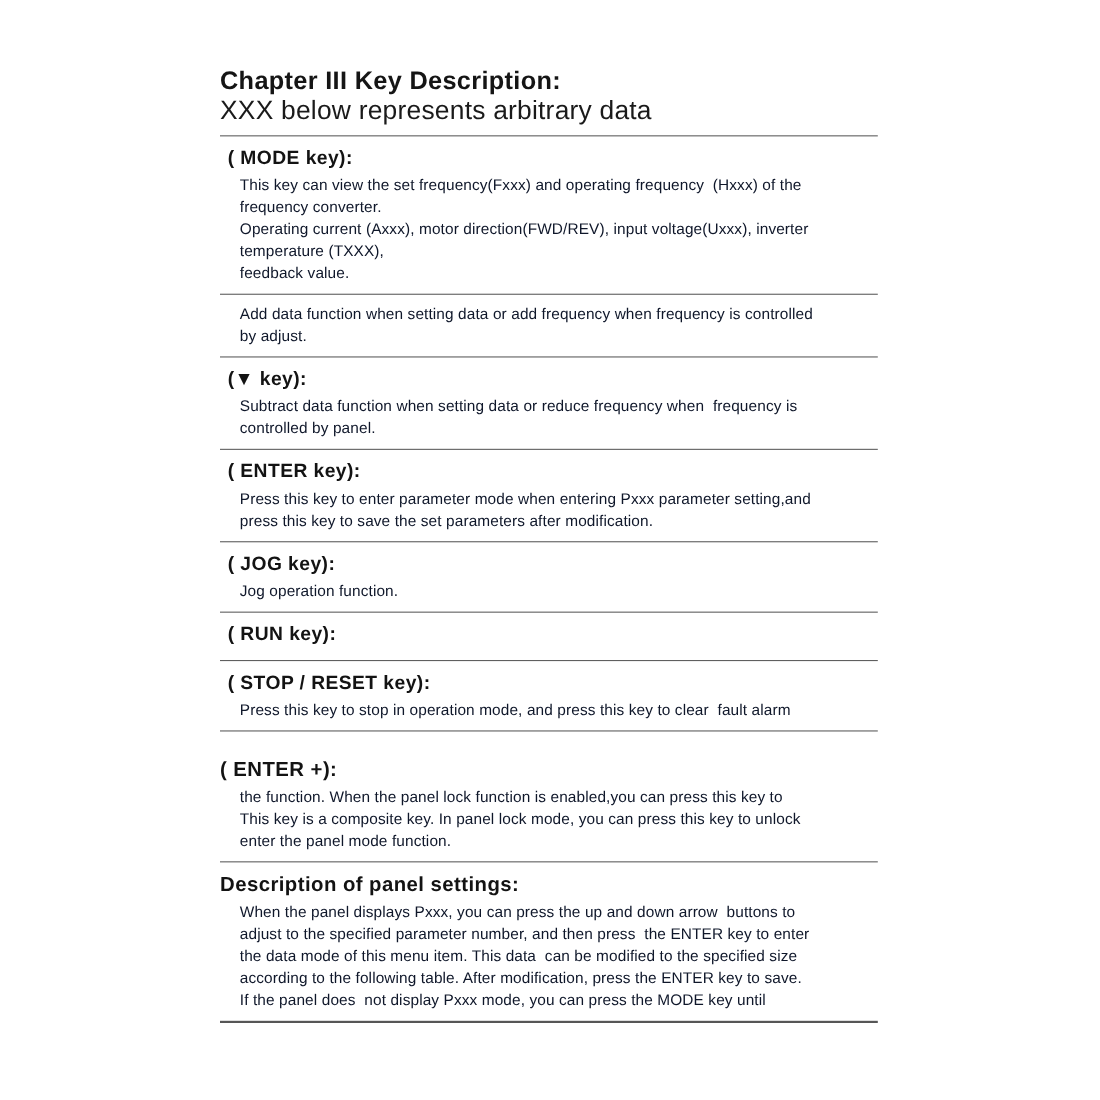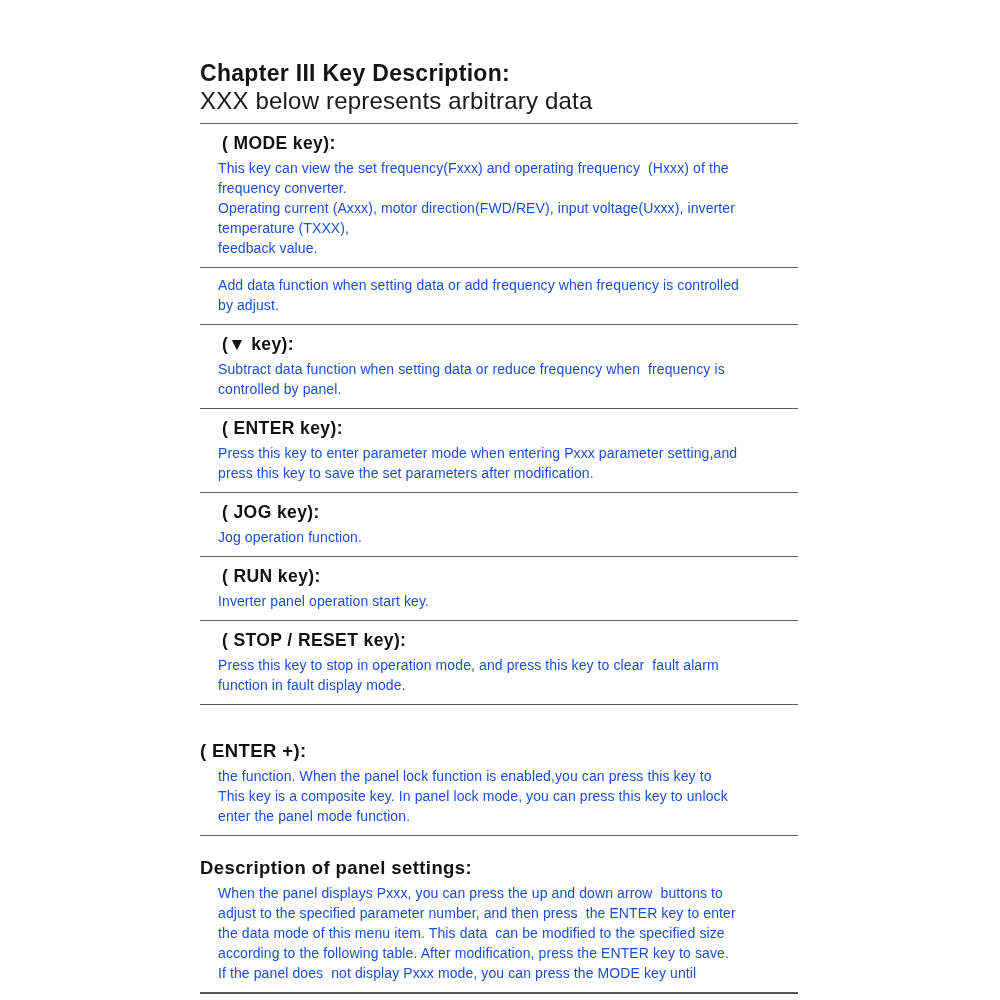--- a/index.html
+++ b/index.html
@@ -45,47 +45,47 @@
     border-bottom: 1.5px solid #5f5f5f;
     padding: 7px 0 9px 0;
   }
   section.sec.extra-gap {
     padding-top: 21px;
   }
   section.sec:last-child {
     border-bottom: 2px solid #565656;
   }
   .key-heading {
-    margin: 0 0 3px 16px;
+    margin: 0 0 3px 1px;
     padding-left: 6px;
     font-size: 17.5px;
     font-weight: bold;
     letter-spacing: 0.4px;
     line-height: 24px;
     color: #131313;
   }
   .major-heading {
-    margin: 12px 0 3px 0;
+    margin: 0 0 3px 0;
     padding-left: 0;
     font-size: 18.5px;
     font-weight: bold;
     letter-spacing: 0.4px;
     line-height: 25px;
     color: #131313;
   }
   .body-block {
     padding-left: 18px;
     padding-right: 0;
   }
   .text-line {
     font-size: 14px;
     line-height: 20px;
     letter-spacing: 0.1px;
     white-space: pre-wrap;
-    color: #1d4ed8;
+    color: #0f172a;
   }
 </style>
 </head>
 <body>
 
 <div class="page">
   <div class="content">
 
     <h1 class="title">Chapter III Key Description:</h1>
     <p class="subtitle">XXX below represents arbitrary data</p>
@@ -128,30 +128,26 @@
 
       <section class="sec">
         <h2 class="key-heading">( JOG key):</h2>
         <div class="body-block">
           <div class="text-line">Jog operation function.</div>
         </div>
       </section>
 
       <section class="sec">
         <h2 class="key-heading">( RUN key):</h2>
-        <div class="body-block">
-          <div class="text-line">Inverter panel operation start key.</div>
-        </div>
       </section>
 
       <section class="sec">
         <h2 class="key-heading">( STOP / RESET key):</h2>
         <div class="body-block">
           <div class="text-line">Press this key to stop in operation mode, and press this key to clear  fault alarm</div>
-          <div class="text-line">function in fault display mode.</div>
         </div>
       </section>
 
       <section class="sec extra-gap">
         <h2 class="major-heading">( ENTER +):</h2>
         <div class="body-block">
           <div class="text-line">the function. When the panel lock function is enabled,you can press this key to</div>
           <div class="text-line">This key is a composite key. In panel lock mode, you can press this key to unlock</div>
           <div class="text-line">enter the panel mode function.</div>
         </div>

